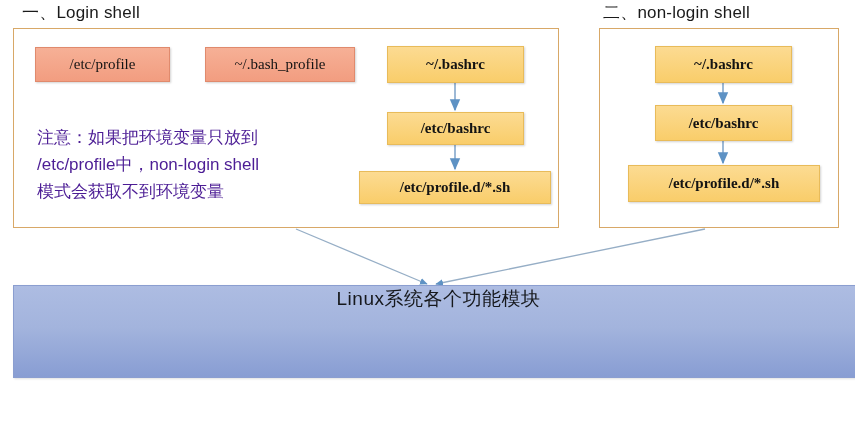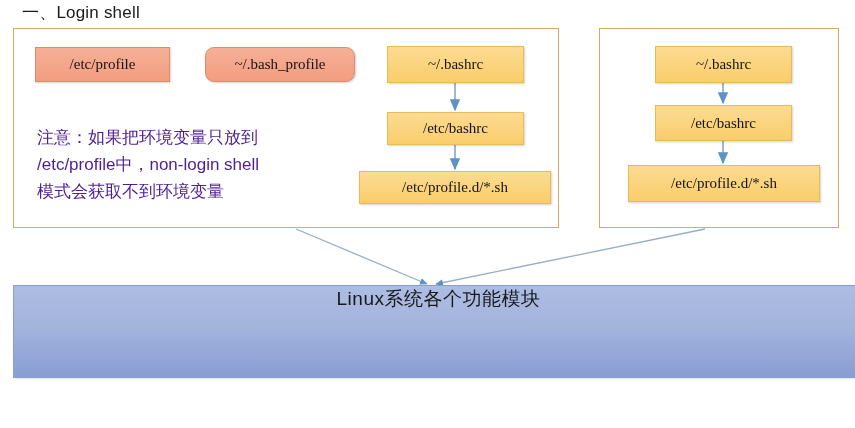--- a/index.html
+++ b/index.html
@@ -59,25 +59,26 @@
     box-shadow: 1px 1px 2px rgba(0,0,0,0.18);
     white-space: nowrap;
   }
   .file-box.salmon {
     background: linear-gradient(180deg, #f6b096 0%, #f29d80 100%);
     border-color: #e08a6d;
   }
   .file-box.gold {
     background: linear-gradient(180deg, #fcdb92 0%, #f9cd6a 100%);
     border-color: #e8bb5a;
+    font-weight: bold;
   }
 
   
   #box-etc-profile       { left: 35px;  top: 47px;  width: 135px; height: 35px; }
-  #box-bash-profile      { left: 205px; top: 47px;  width: 150px; height: 35px; border-radius: 9px; }
+  #box-bash-profile      { left: 205px; top: 47px;  width: 150px; height: 35px; }
   #box-l-bashrc          { left: 387px; top: 46px;  width: 137px; height: 37px; }
   #box-l-etc-bashrc      { left: 387px; top: 112px; width: 137px; height: 33px; }
   #box-l-profiled        { left: 359px; top: 171px; width: 192px; height: 33px; }
 
   
   #box-r-bashrc          { left: 655px; top: 46px;  width: 137px; height: 37px; }
   #box-r-etc-bashrc      { left: 655px; top: 105px; width: 137px; height: 36px; }
   #box-r-profiled        { left: 628px; top: 165px; width: 192px; height: 37px; }
 
   
@@ -136,20 +137,21 @@
     white-space: nowrap;
   }
 </style>
 </head>
 <body>
 
 <div class="stage">
 
   <div class="section-heading" id="heading-login">一、Login shell</div>
 
+  <div class="section-heading" id="heading-nonlogin">二、non-login shell</div>
 
   <div class="panel" id="panel-login"></div>
 
   <div class="panel" id="panel-nonlogin"></div>
 
   <svg id="connectors" viewBox="0 0 855 428" xmlns="http://www.w3.org/2000/svg">
     <defs>
       <marker id="arrowhead" markerWidth="7" markerHeight="7" refX="5.4" refY="3" orient="auto" markerUnits="strokeWidth">
         <path d="M0,0.4 L6,3 L0,5.6 z" fill="#5e92c4"></path>
       </marker>

